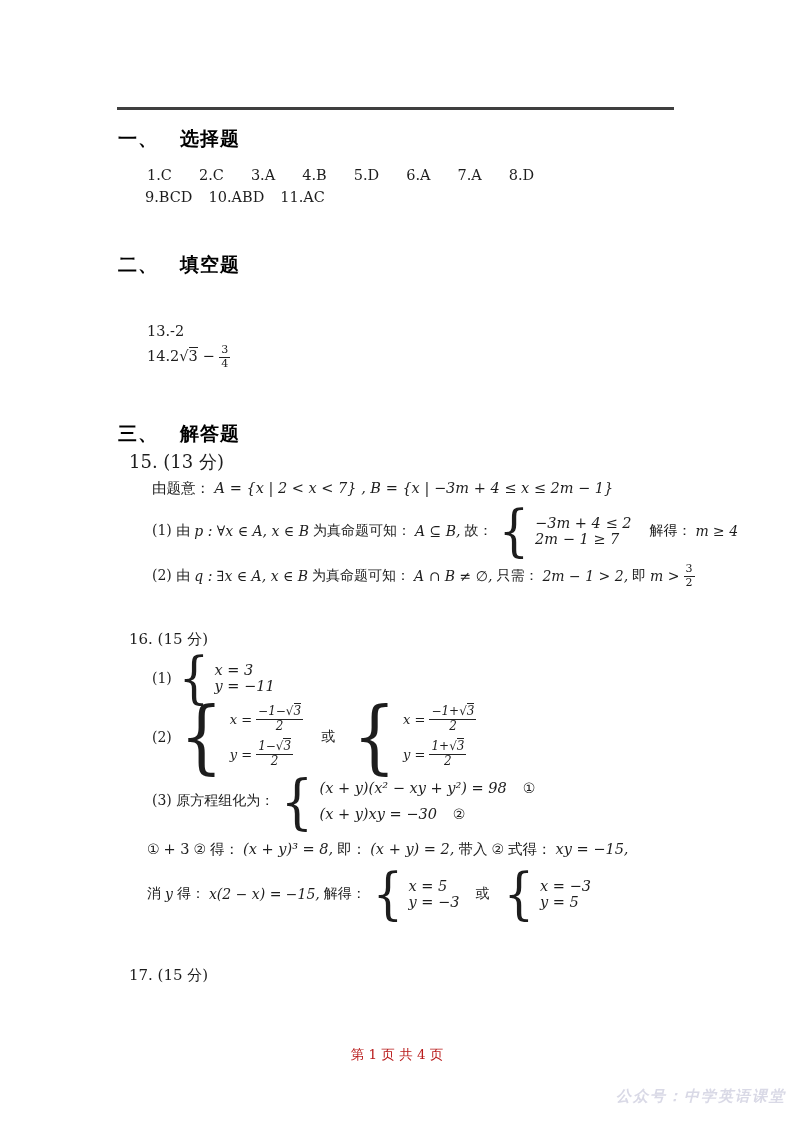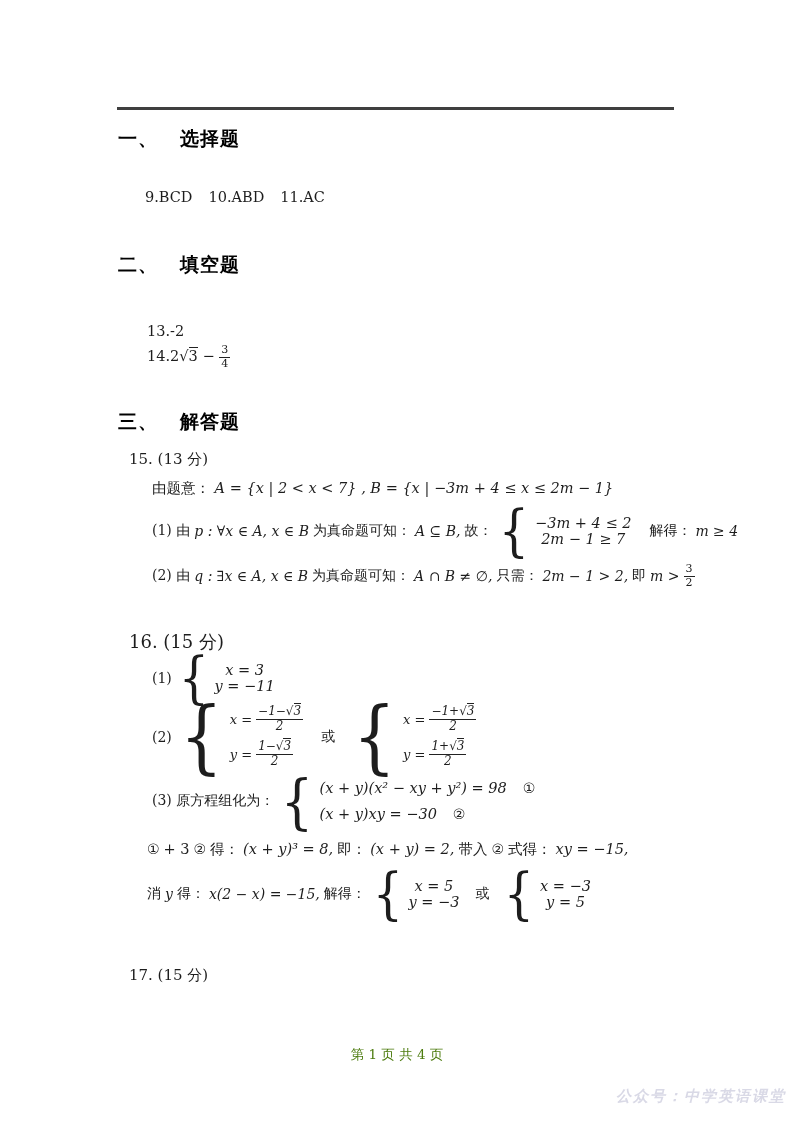--- a/index.html
+++ b/index.html
@@ -27,69 +27,79 @@
   .frac .fd { padding:0 2px; }
   
   .sqrt { white-space:nowrap; }
   .sqrt .rad { border-top:1.2px solid #222; }
   
   .sys { display:inline-flex; align-items:center; }
   .sys .brace { line-height:0; font-weight:400; margin-right:3px;
                 transform:scaleX(0.85); font-family:"DejaVu Serif",serif; }
   .sys .rows { display:flex; flex-direction:column; }
   .sys.b2 .brace { font-size:56px; }
-  .sys.b2 .rows { gap:0;text-align:center; }
+  .sys.b2 .rows { gap:0; }
   .sys.b3 .brace { font-size:60px; }
   .sys.b3 .rows { gap:10px; }
   .sys.bf .brace { font-size:80px; }
   .sys.bf .rows { gap:6px; }
   .sys .rows .r { font-style:italic; font-size:14.5px; white-space:nowrap; }
   .sys.bf .rows .r { font-size:13px; display:flex; align-items:center; gap:4px; }
   .sys.bf .frac { font-size:12px; }
   .circ { font-style:normal; font-family:"DejaVu Sans","Liberation Sans",sans-serif; font-size:14px; }
   .tag { margin-left:16px; } .gap14 { margin-left:14px; }
   .fxrow > * { margin-right:4px; }
-  .footer { width:794px; text-align:center; font-size:13.5px; color:#4d7c0f; }
+  .footer { width:794px; text-align:center; font-size:13.5px; color:#b91c1c; }
   .watermark { font-weight:bold; color:#d9d9e6; font-size:15px;
                letter-spacing:2px; font-style:italic; }
 </style>
 </head>
 <body>
 
 <div class="page">
 
   <div class="abs rule" style="left:117px; top:107px;"></div>
 
   <div class="abs h" style="left:118px; top:126px;">
     <span>一、</span><span class="ht">选择题</span>
   </div>
 
+  <div class="abs ansrow r1" style="left:147px; top:167px;">
+    <span>1.C</span>
+    <span>2.C</span>
+    <span>3.A</span>
+    <span>4.B</span>
+    <span>5.D</span>
+    <span>6.A</span>
+    <span>7.A</span>
+    <span>8.D</span>
+  </div>
   <div class="abs ansrow r2" style="left:145px; top:189px;">
     <span>9.BCD</span>
     <span>10.ABD</span>
     <span>11.AC</span>
   </div>
 
   <div class="abs h" style="left:118px; top:252px;">
     <span>二、</span><span class="ht">填空题</span>
   </div>
 
 
   <div class="abs mathline up" style="left:147px; top:323px;">13.-2</div>
 
   <div class="abs mathline" style="left:147px; top:344px;"><span class="up">14.2</span><span class="sqrt up"><span>√</span><span class="rad">3</span></span><span class="up"> − </span><span class="frac up">
         <span class="fn">3</span>
         <span class="fd">4</span>
       </span></div>
 
-  <div class="abs h" style="left:118px; top:409px;">
+  <div class="abs h" style="left:118px; top:421px;">
     <span>三、</span><span class="ht">解答题</span>
   </div>
 
-  <div class="abs up" style="left:129px; top:450px; font-size:15px;">15. (13 分)</div>
+  <div class="abs up" style="left:129px; top:450px; font-size:18px;">15. (13 分)</div>
 
   <div class="abs mathline" style="left:152px; top:479px;"><span class="cn">由题意：</span> <span class="m">A = {x | 2 &lt; x &lt; 7} , B = {x | −3m + 4 ≤ x ≤ 2m − 1}</span></div>
 
   <div class="abs fxrow" style="left:152px; top:503px; height:56px;">
     <span class="cn">(1) 由</span>
     <span class="m">p : ∀x ∈ A, x ∈ B</span>
     <span class="cn">为真命题可知：</span>
     <span class="m">A ⊆ B,</span>
     <span class="cn">故：</span>
     <span class="sys b2">
@@ -111,21 +121,21 @@
     <span class="cn">只需：</span>
     <span class="m">2m − 1 &gt; 2,</span>
     <span class="cn">即</span>
     <span class="m">m &gt;</span>
     <span class="frac up">
         <span class="fn">3</span>
         <span class="fd">2</span>
       </span>
   </div>
 
-  <div class="abs up" style="left:129px; top:630px; font-size:18px;">16. (15 分)</div>
+  <div class="abs up" style="left:129px; top:630px; font-size:15px;">16. (15 分)</div>
 
   <div class="abs fxrow" style="left:152px; top:652px; height:52px;">
     <span class="up">(1)</span>
     <span class="sys b2">
       <span class="brace">{</span>
       <span class="rows">
         <span class="r">x = 3</span>
         <span class="r">y = −11</span>
       </span>
     </span>

